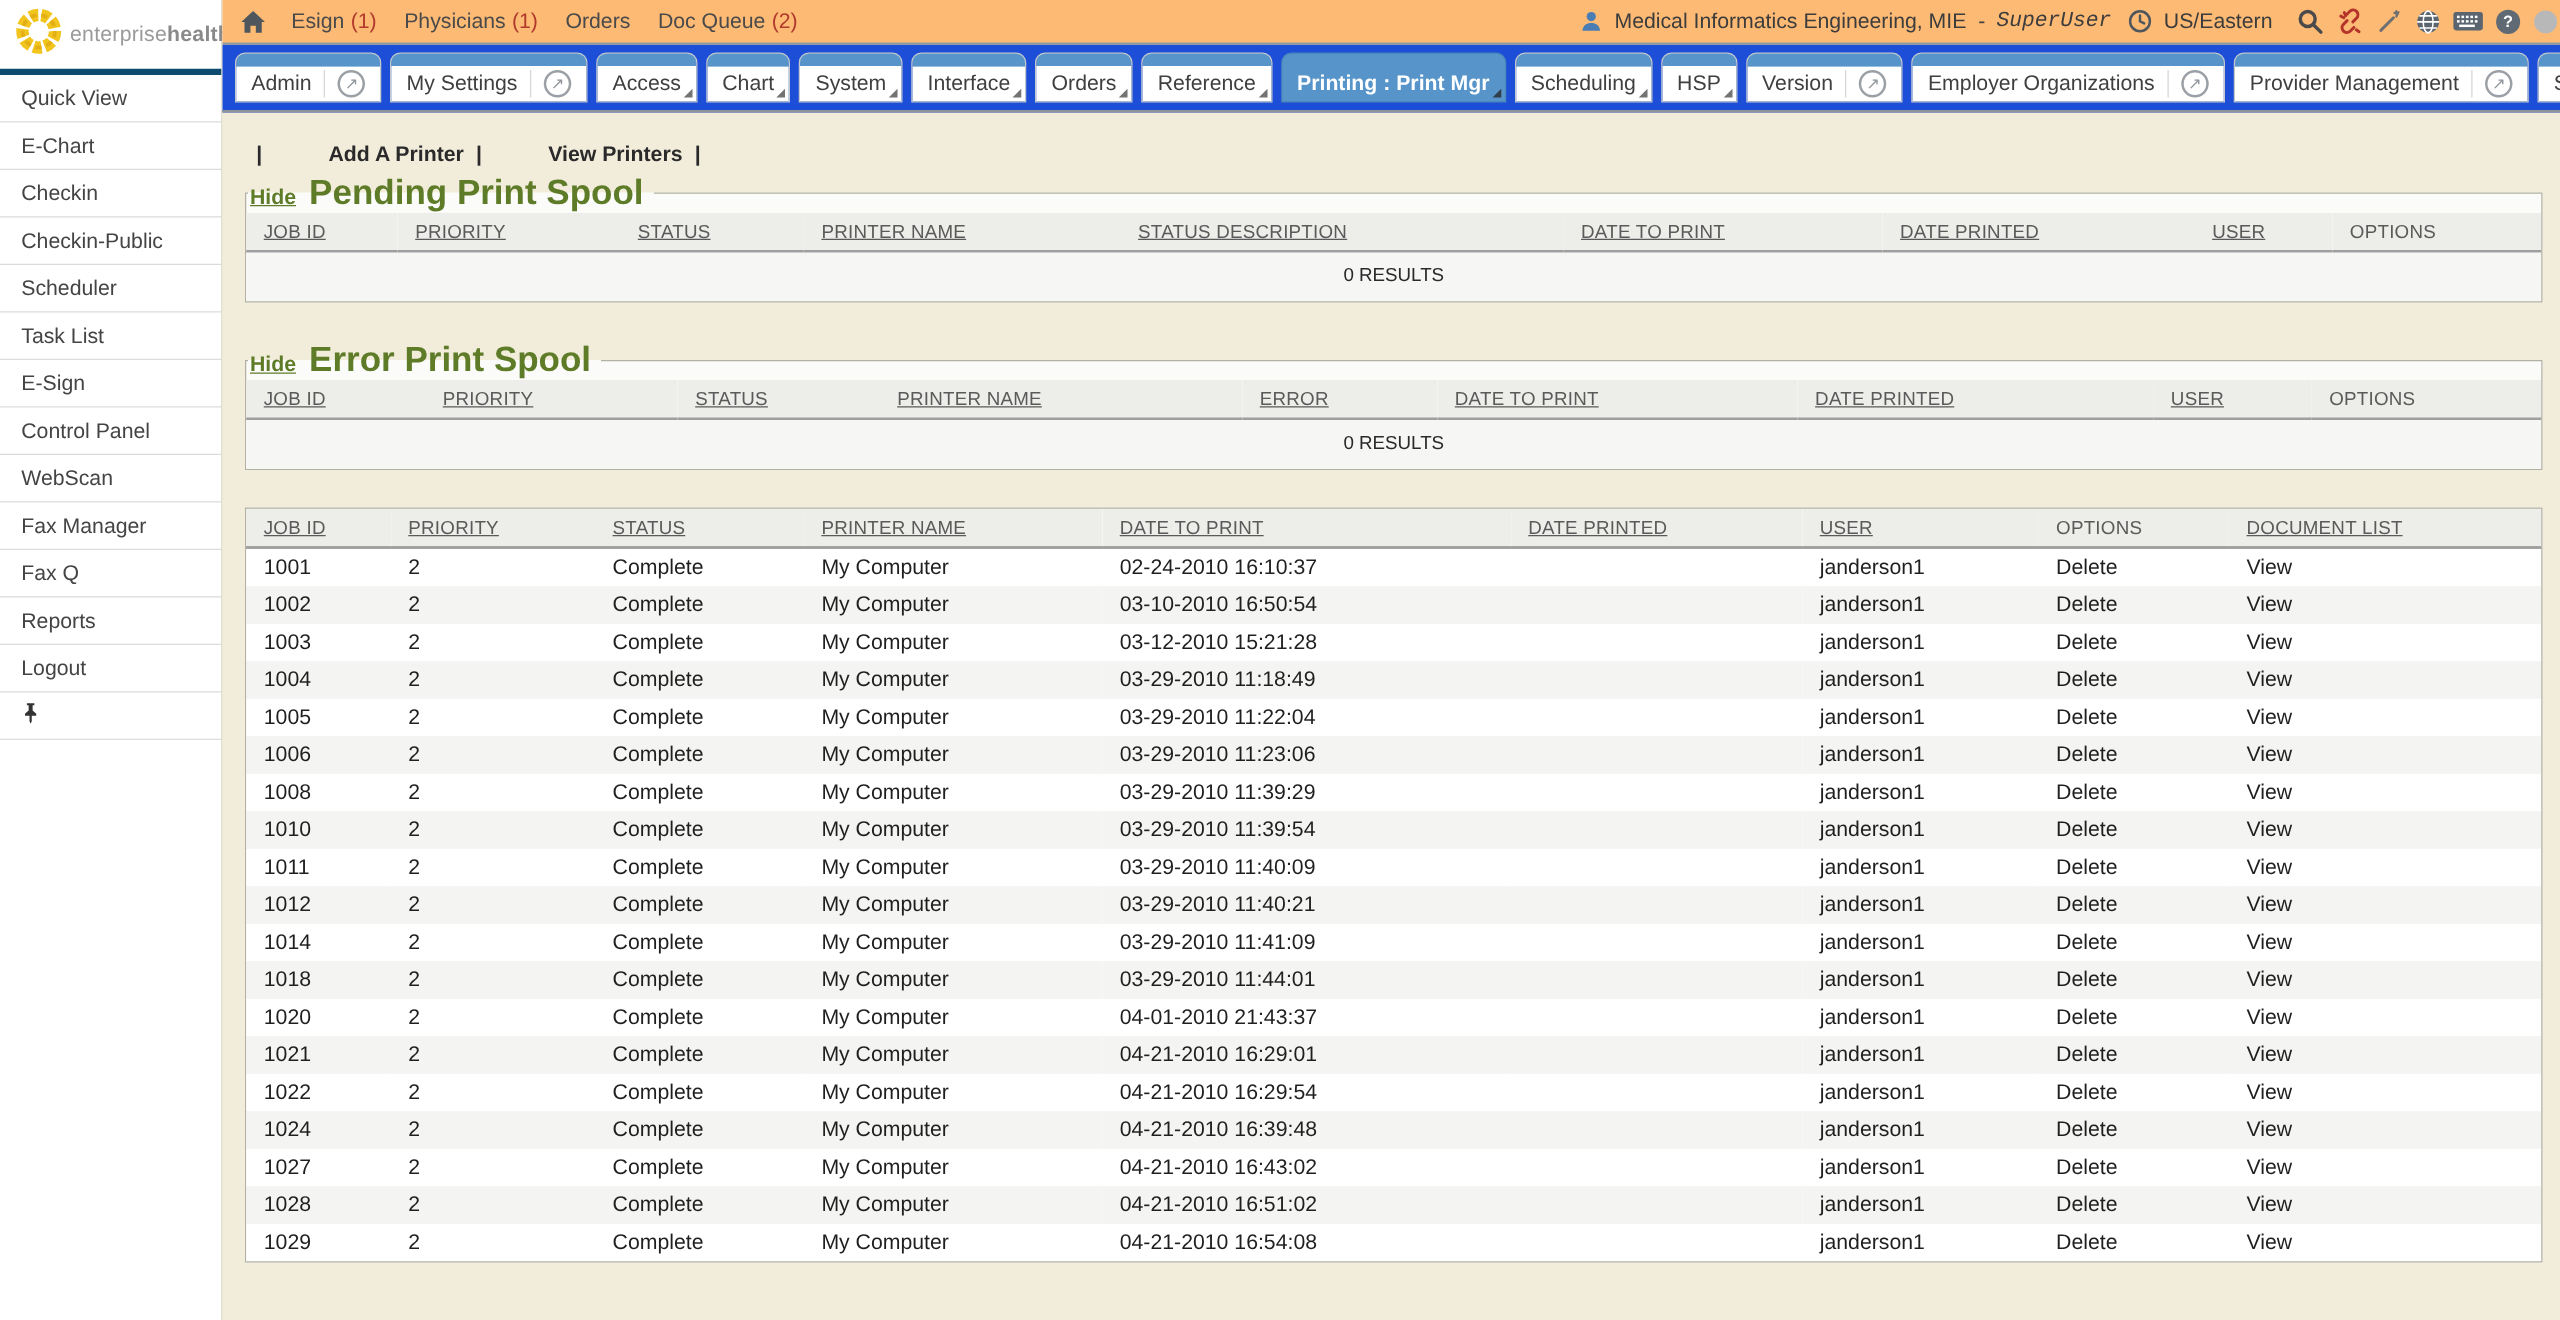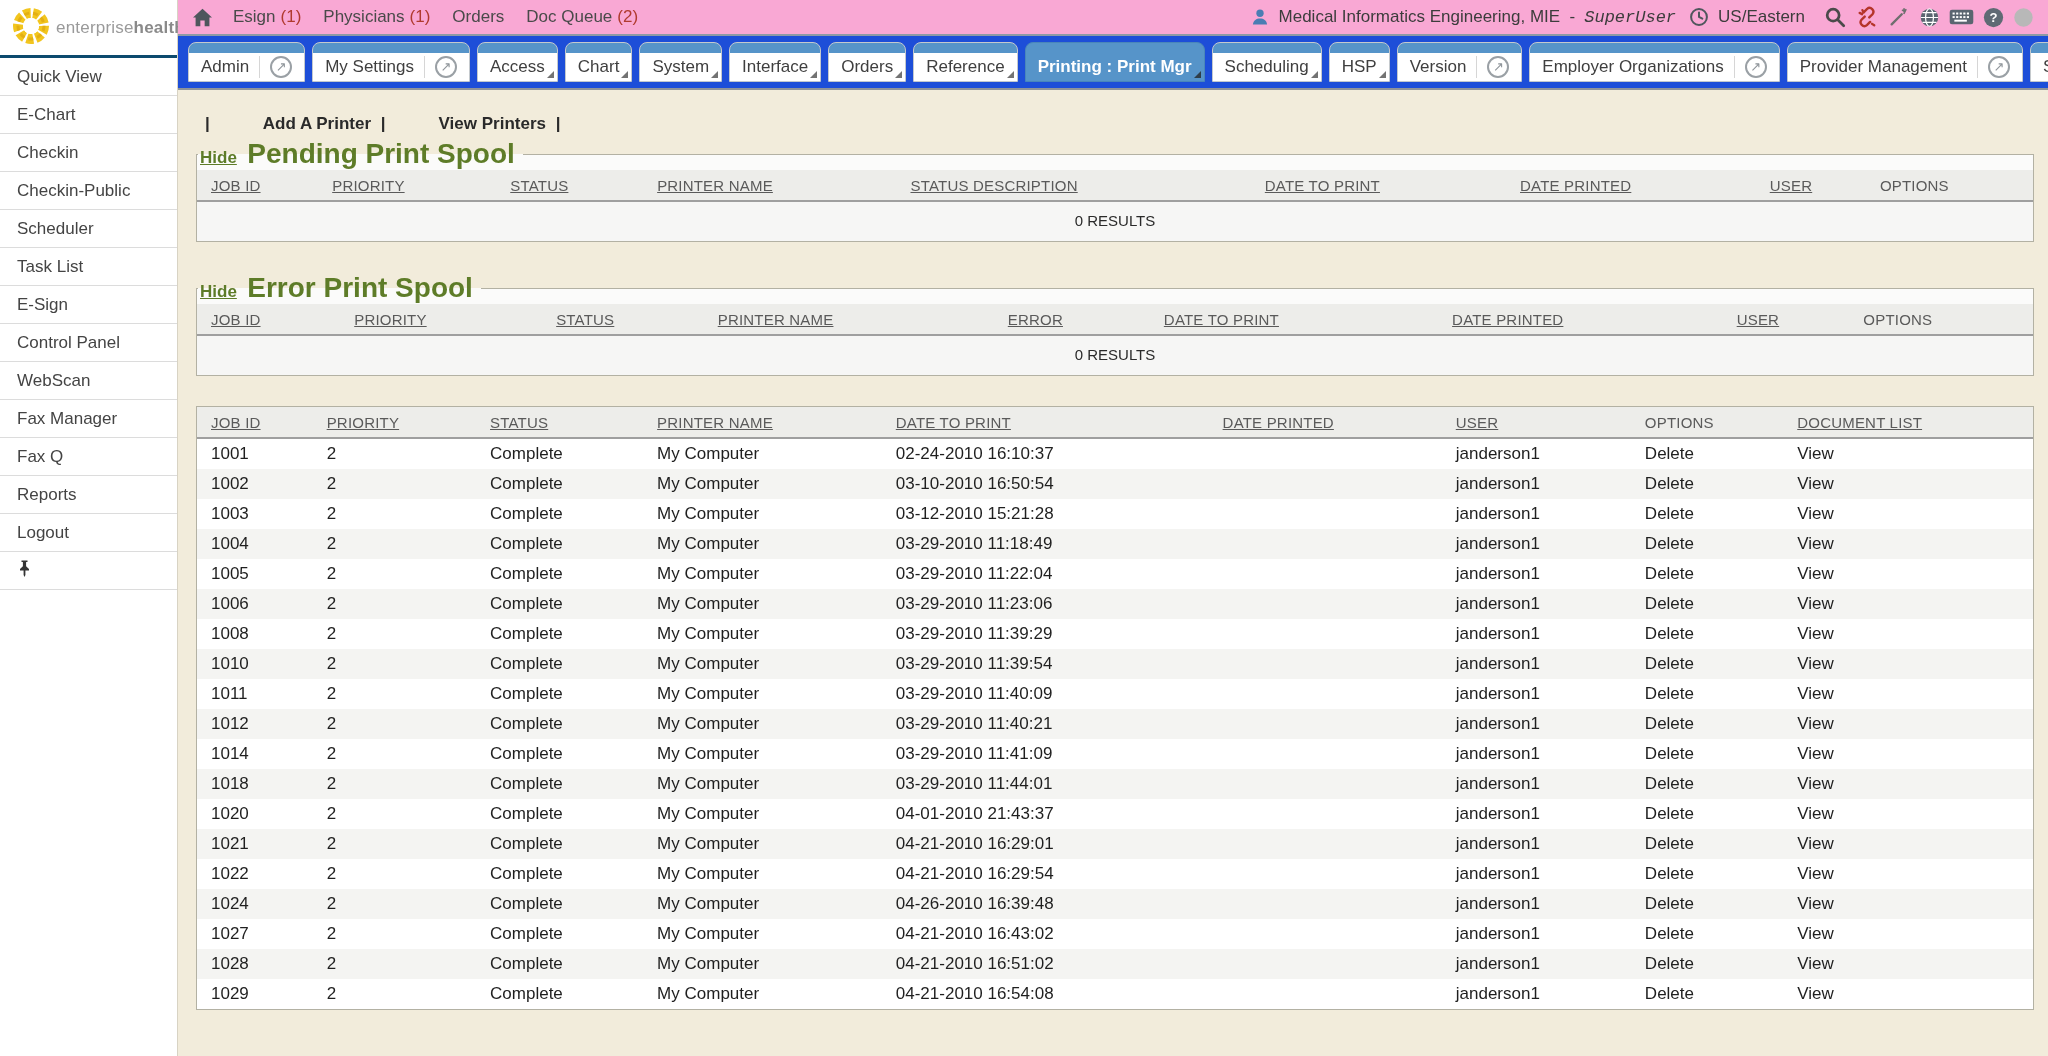--- a/index.html
+++ b/index.html
@@ -5,30 +5,30 @@
   * { box-sizing: border-box; }
   html,body { margin:0; padding:0; width:2048px; height:1056px; }
   body { font-family:"Liberation Sans", sans-serif; background:#f2ecdb; color:#222; overflow:hidden; }
   .page { display:flex; width:2048px; height:1056px; }
 
   
   .sidebar { width:178px; min-width:178px; background:#fff; border-right:1px solid #d8d3c4; display:flex; flex-direction:column; }
   .logo-box { height:55px; display:flex; align-items:center; padding-left:10px; }
   .logo-text { font-size:17px; color:#9a9a9a; margin-left:4px; letter-spacing:0.2px; }
   .logo-text b { color:#8a8a8a; }
-  .side-menu { list-style:none; margin:0; padding:0; border-top:3px solid #0c4a6e; }
+  .side-menu { list-style:none; margin:0; padding:0; border-top:5px solid #0c4a6e; }
   .side-menu li { height:38px; line-height:38px; padding-left:17px; font-size:17px; color:#444;
                   border-bottom:1px solid #dcdcdc; cursor:pointer; white-space:nowrap; }
   .pin-row { height:38px; display:flex; align-items:center; padding-left:17px; border-bottom:1px solid #dcdcdc; cursor:pointer; }
 
   
   .main { flex:1; display:flex; flex-direction:column; background:#f2ecdb; min-width:0; }
 
   
-  .topbar { height:36px; background:#f9a8d4; border-bottom:2px solid #8e9aa6; display:flex; align-items:center; padding:0 14px 0 14px; }
+  .topbar { height:36px; background:#fdba74; border-bottom:2px solid #8e9aa6; display:flex; align-items:center; padding:0 1px 0 14px; }
   .home-btn { display:flex; align-items:center; margin-right:20px; cursor:pointer; }
   .quick-nav { display:flex; align-items:center; gap:22px; flex:1; }
   .nav-item { font-size:17px; color:#4a4a4a; cursor:pointer; white-space:nowrap; }
   .nav-count { color:#b03a2e; margin-left:5px; }
   .topbar-right { display:flex; align-items:center; gap:9px; }
   .org-text { font-size:17px; color:#3c3c3c; white-space:nowrap; }
   .role-text { font-size:17px; color:#3c3c3c; font-style:italic; margin-right:4px;font-family:Liberation Mono, monospace; }
   .tz-text { font-size:17px; color:#3c3c3c; margin-right:10px; }
   .tb-icon { display:flex; align-items:center; justify-content:center; cursor:pointer; }
 
@@ -529,21 +529,21 @@
                 <td></td>
                 <td>janderson1</td>
                 <td><a class="cell-link">Delete</a></td>
                 <td><a class="cell-link">View</a></td>
               </tr>
               <tr>
                 <td>1024</td>
                 <td>2</td>
                 <td>Complete</td>
                 <td>My Computer</td>
-                <td>04-26-2010 16:39:48</td>
+                <td>04-21-2010 16:39:48</td>
                 <td></td>
                 <td>janderson1</td>
                 <td><a class="cell-link">Delete</a></td>
                 <td><a class="cell-link">View</a></td>
               </tr>
               <tr>
                 <td>1027</td>
                 <td>2</td>
                 <td>Complete</td>
                 <td>My Computer</td>

